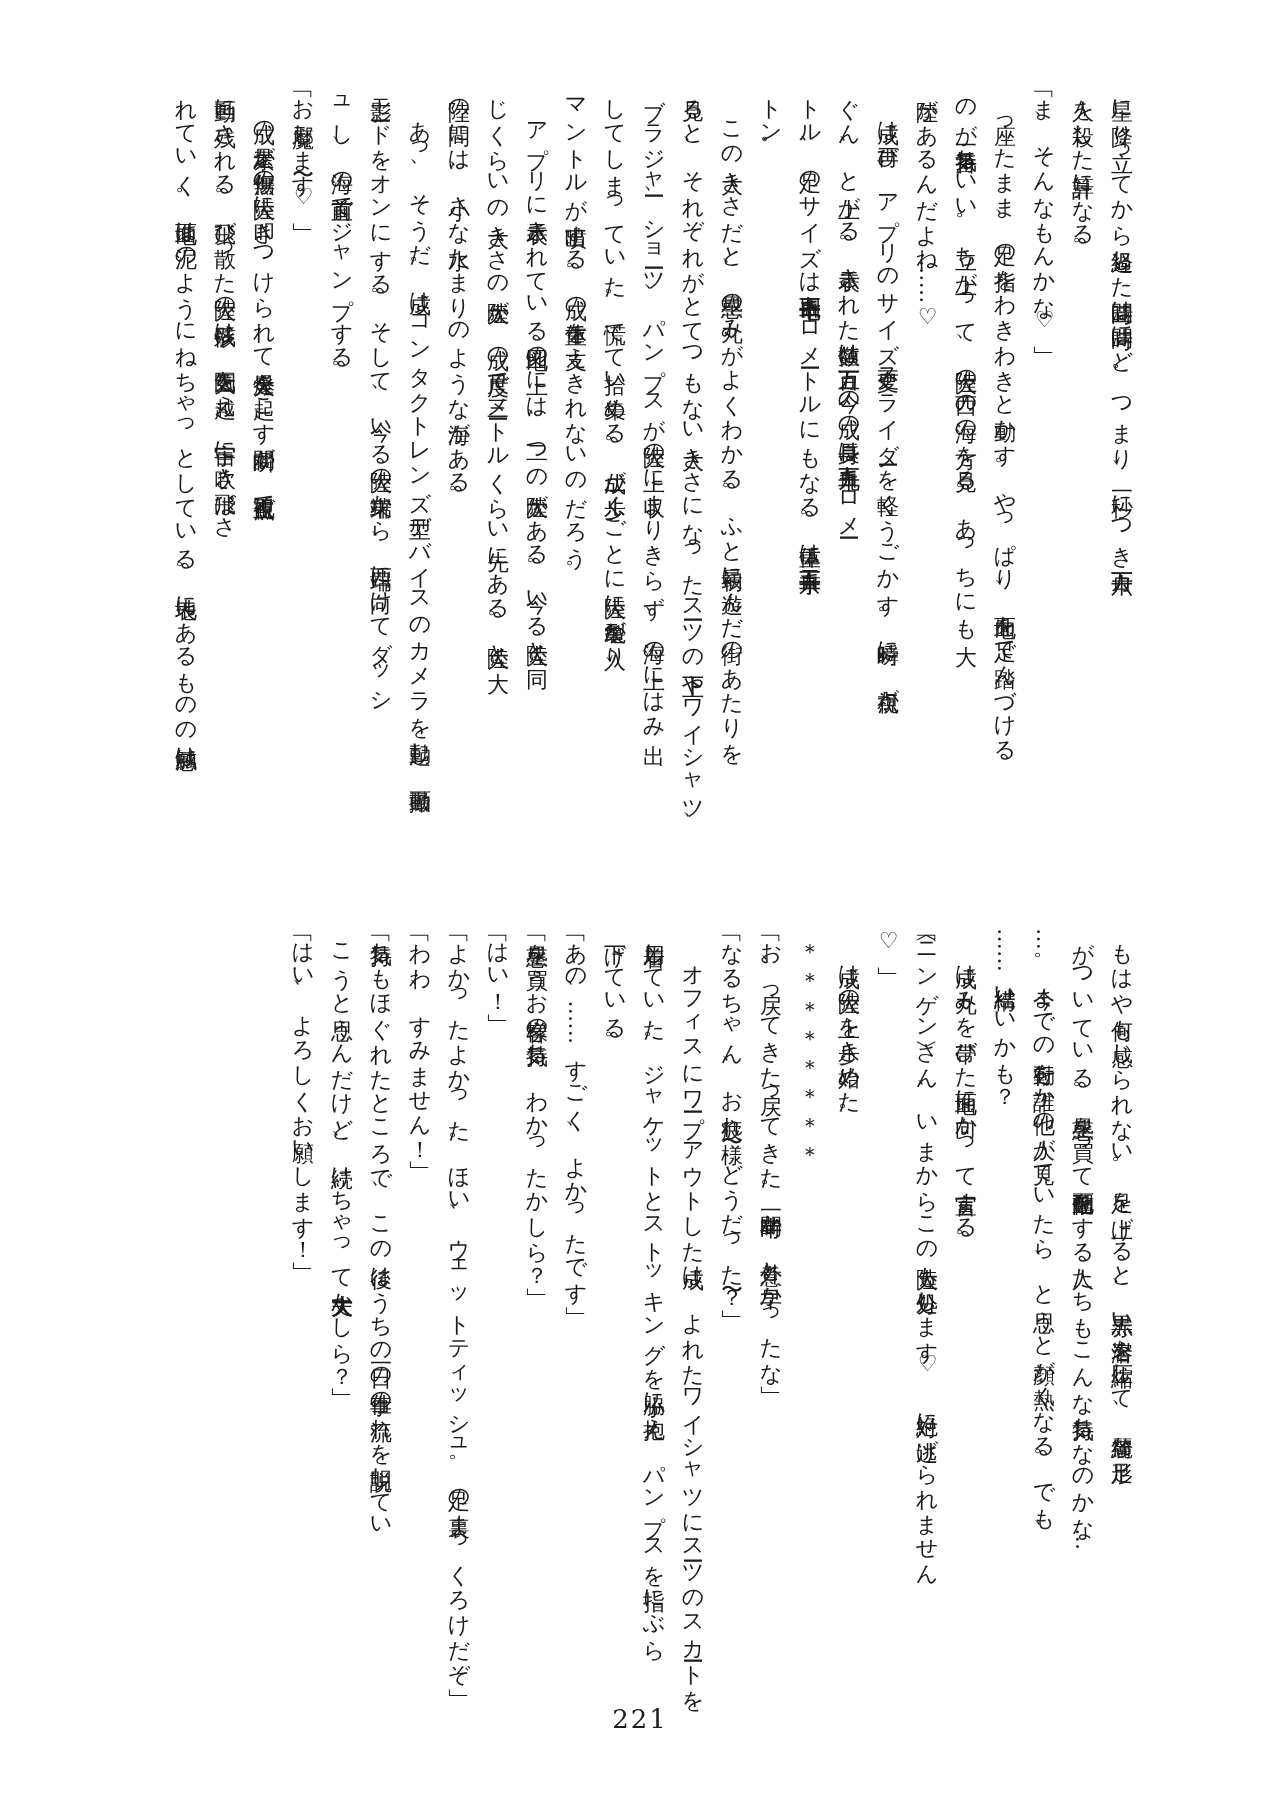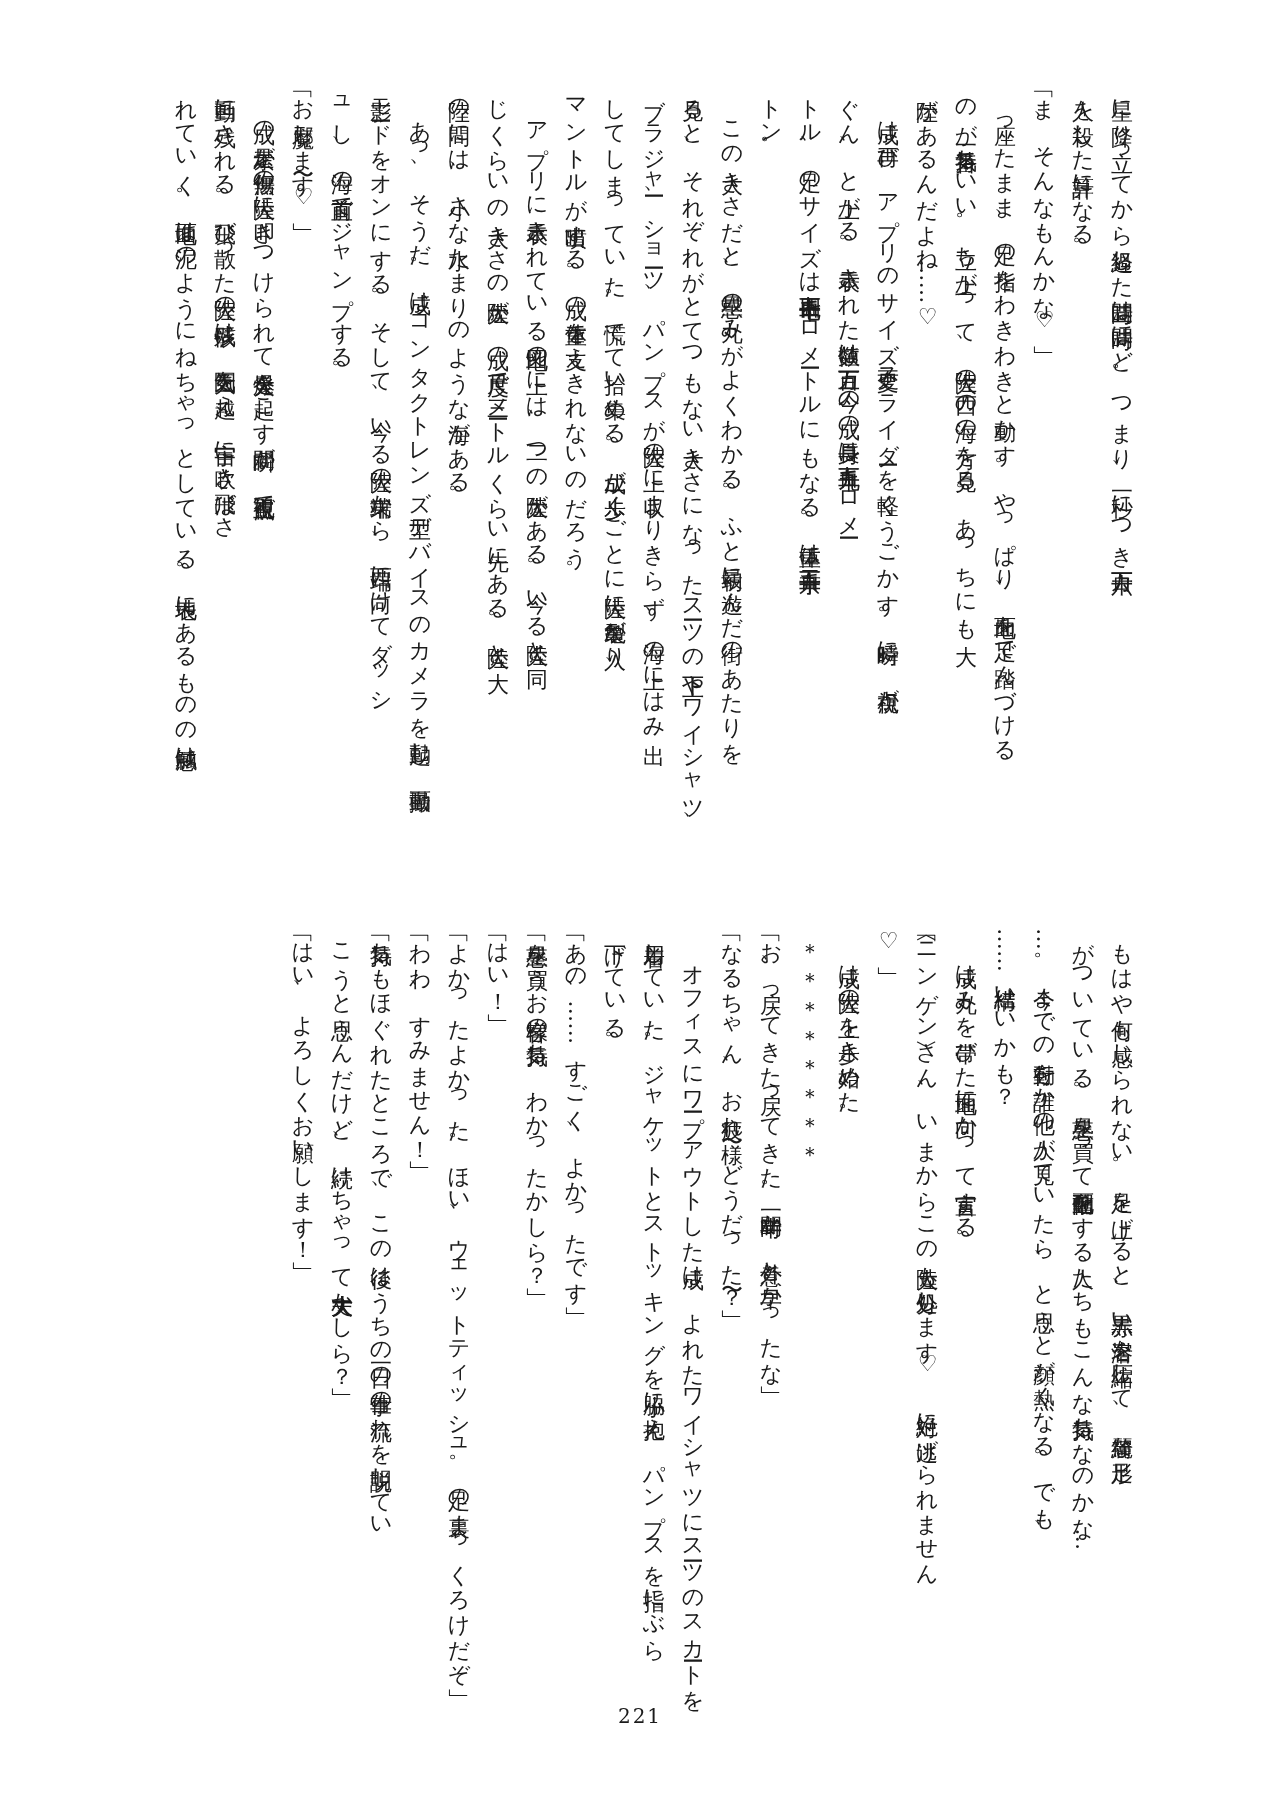--- a/index.html
+++ b/index.html
@@ -30,21 +30,21 @@
     letter-spacing: 7px;     
     margin-right: 34px;      
     margin-left: 34px;       
   }
   .pagenum {
     position: absolute;
     top: 1704px;
     left: 0;
     width: 100%;
     text-align: center;
-    font-size: 20px;
+    font-size: 26px;
     letter-spacing: 2px;
     color: #1b1b1b;
   }
 </style>
 </head>
 <body>
 
 <div class="page">
 
   <div class="vblock vblock-top">

